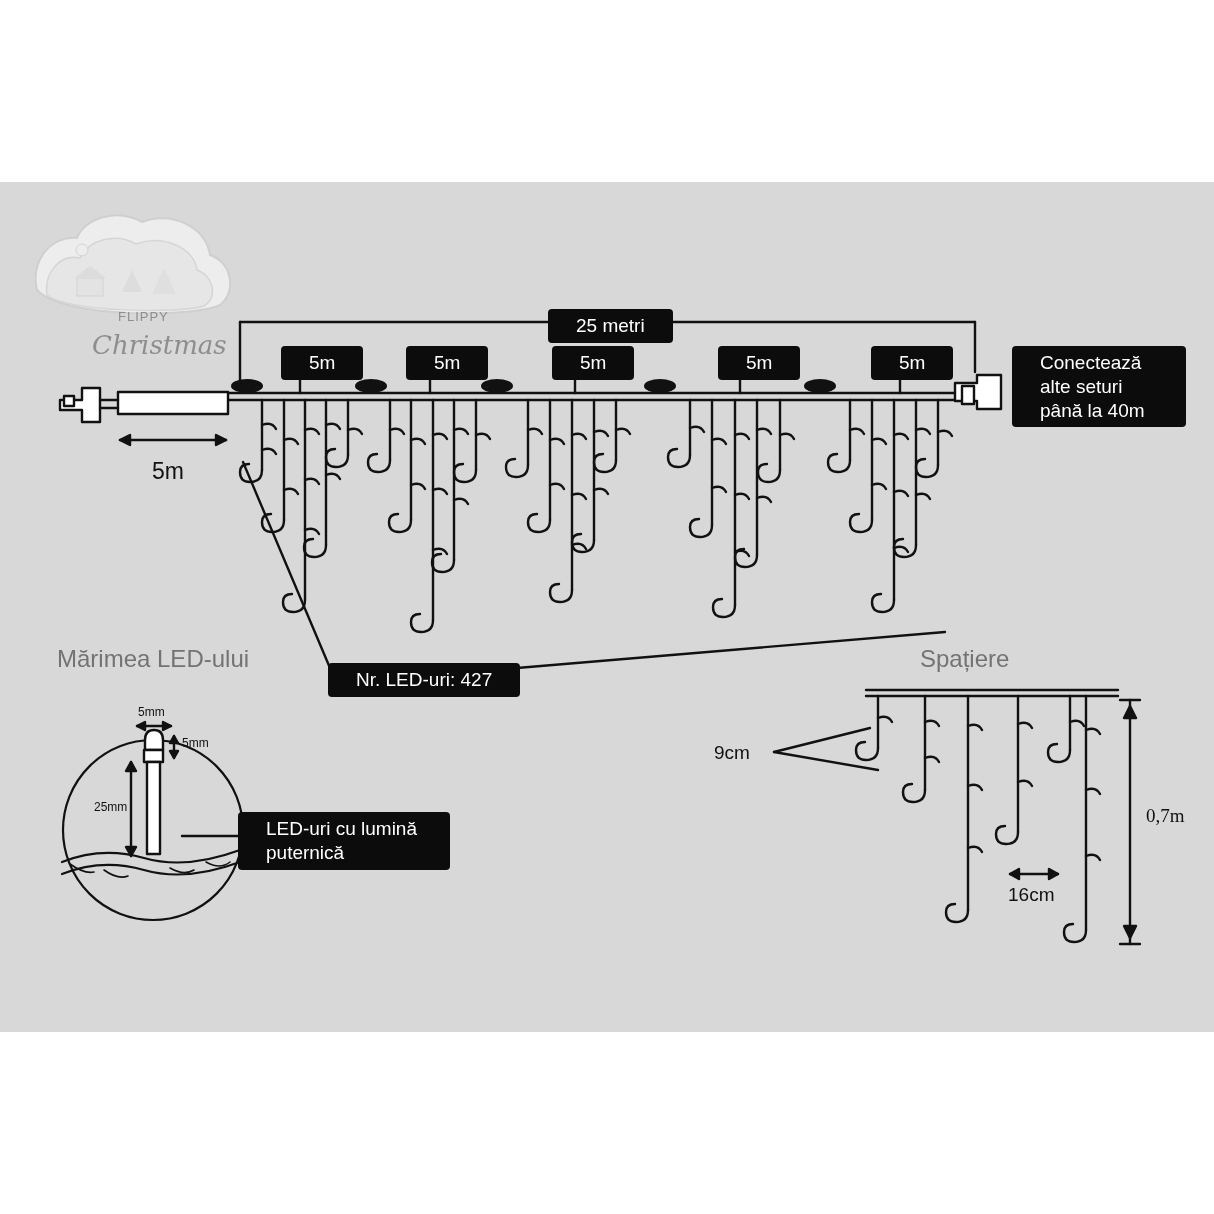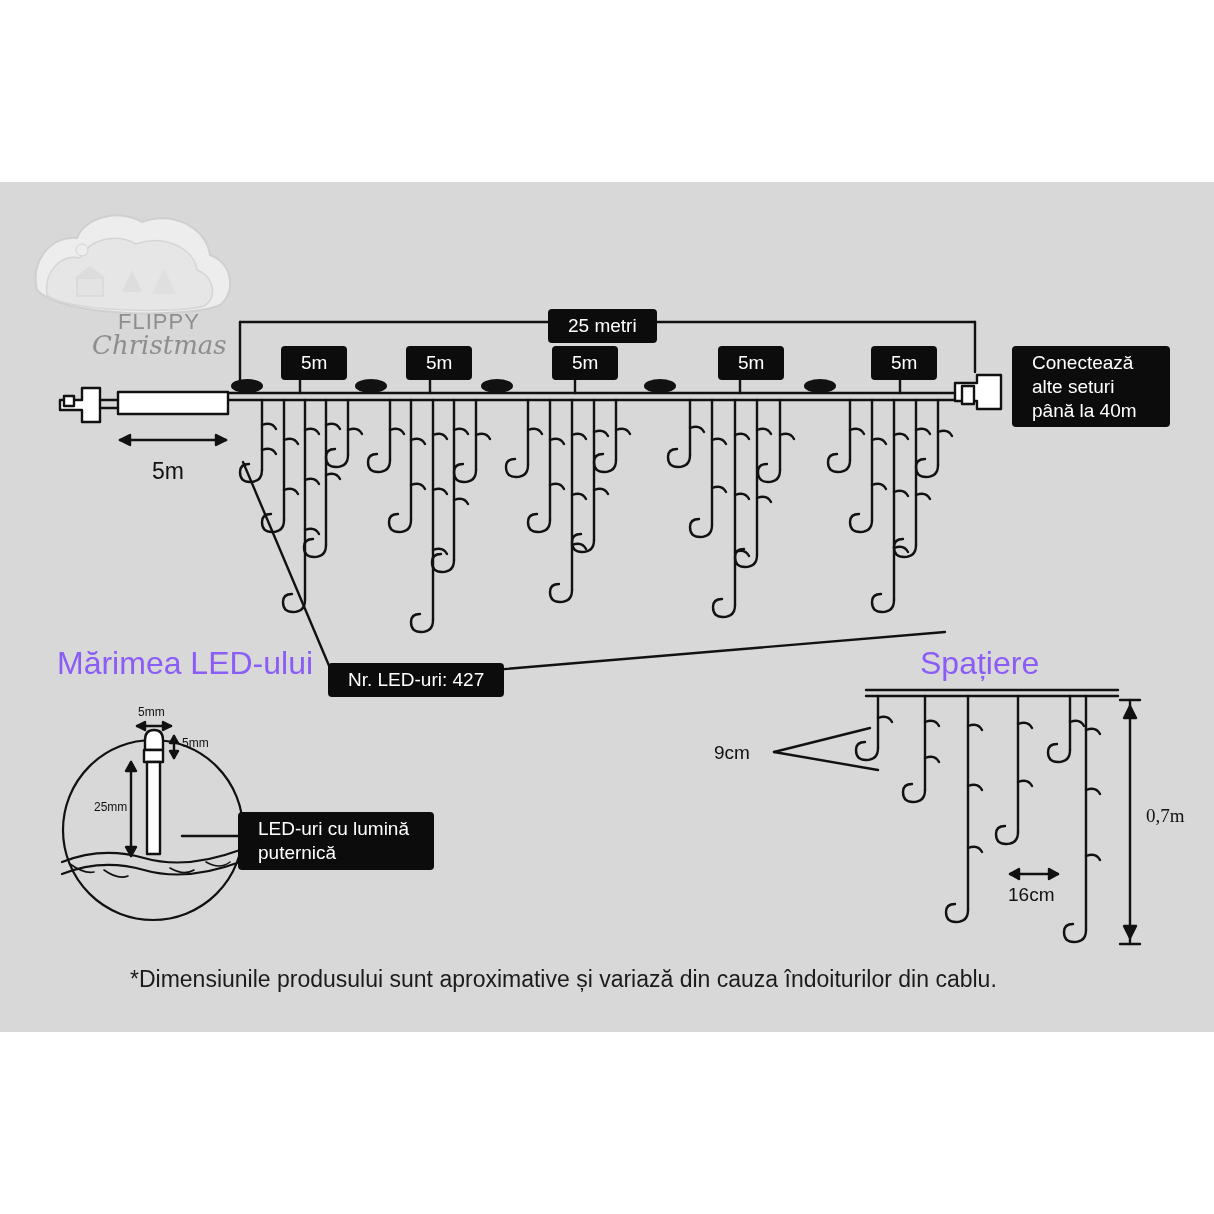--- a/index.html
+++ b/index.html
@@ -43,43 +43,43 @@
   .title {
     font-size: 46px;
     letter-spacing: 0.5px;
     color: #1b1b1b;
   }
   .tag {
     position: absolute;
     background: #0c0c0c;
     color: #ffffff;
     border-radius: 4px;
-    padding: 5px 20px;
+    padding: 5px 28px;
     font-size: 19px;
     line-height: 1.25;
     white-space: nowrap;
   }
   .tag.multi { white-space: normal; text-align: left; }
   .small { font-size: 19px; }
   .tiny { font-size: 12px; }
-  .sect { font-size: 32px; color: #8b5cf6; }
+  .sect { font-size: 24px; color: #737373; }
   .footnote { font-size: 23px; color: #1b1b1b; }
   .wm {
     position: absolute;
     left: 22px;
     top: 200px;
     width: 225px;
     height: 160px;
     opacity: 0.55;
   }
   .wm-text1 {
     position: absolute;
     left: 118px;
     top: 309px;
-    font-size: 22px;
+    font-size: 13px;
     color: #8e8e8e;
     letter-spacing: 1px;
   }
   .wm-text2 {
     position: absolute;
     left: 92px;
     top: 330px;
     font-size: 26px;
     color: #8e8e8e;
     font-family: "DejaVu Serif", serif;
@@ -359,15 +359,14 @@
   <div class="tag multi" style="left:238px; top:812px; width:156px;">
     <div>LED-uri cu lumină</div>
     <div>puternică</div>
   </div>
 
   <div class="lbl sect" style="left:920px; top:645px;">Spațiere</div>
   <div class="lbl small" style="left:714px; top:742px;">9cm</div>
   <div class="lbl small" style="left:1008px; top:884px;">16cm</div>
   <div class="lbl small" style="left:1146px; top:805px;font-family:Liberation Serif, serif;">0,7m</div>
 
-  <div class="lbl footnote" style="left:130px; top:966px;">*Dimensiunile produsului sunt aproximative și variază din cauza îndoiturilor din cablu.</div>
 
 </div>
 
 </body></html>

